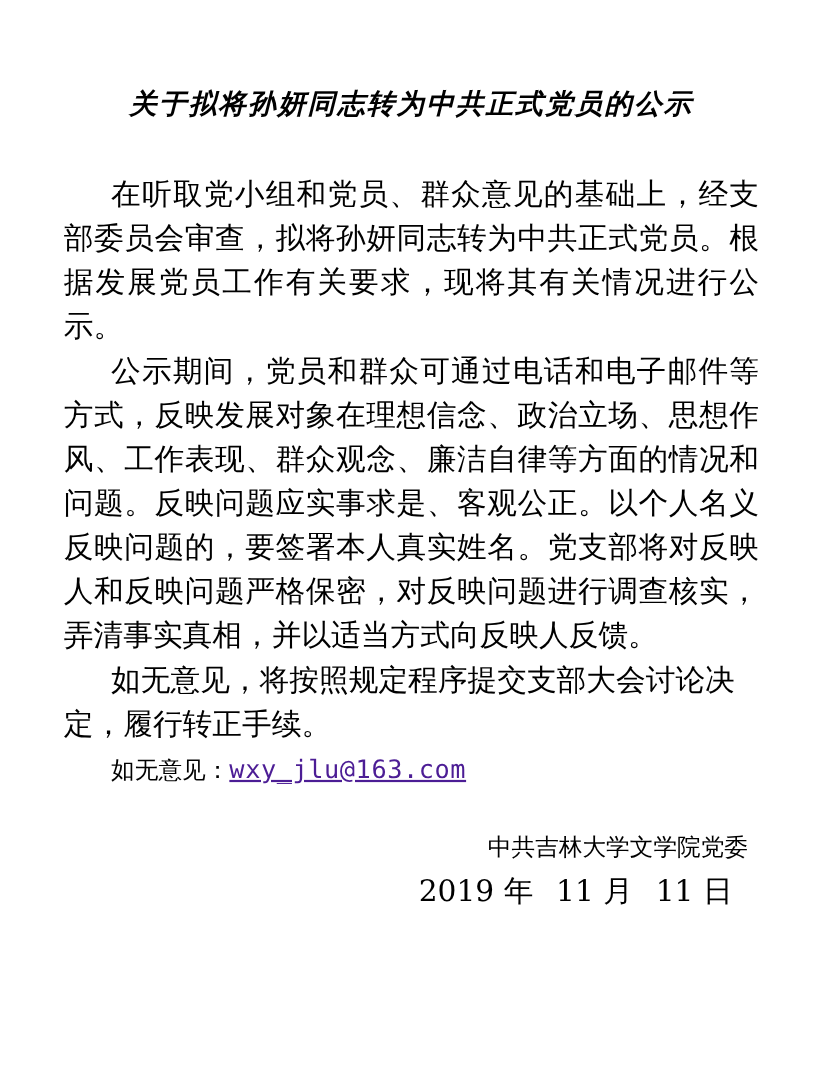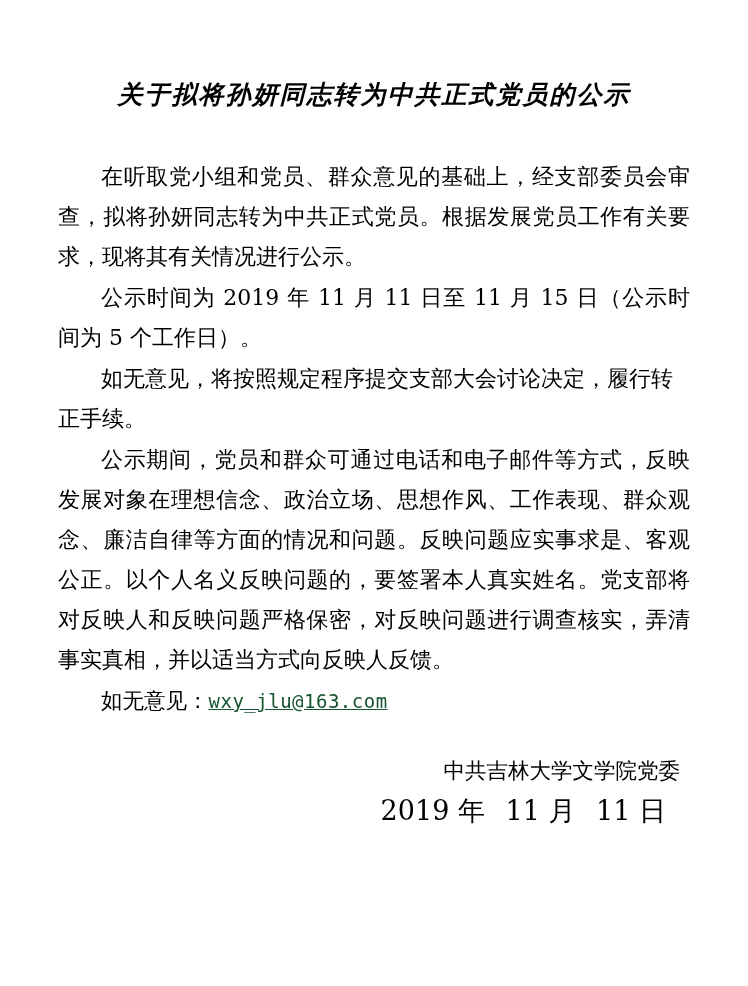--- a/index.html
+++ b/index.html
@@ -31,42 +31,42 @@
     font-weight: 700;
     font-style: italic;
     letter-spacing: 2px;
     white-space: nowrap;
   }
   .body-block {
     margin-top: 46px;
   }
   p.para {
     margin: 0 0 1px 0;
-    font-size: 22px;
+    font-size: 27px;
     line-height: 40px;
     text-align: justify;
     text-align-last: left;
     text-justify: inter-ideograph;
     text-indent: 43px;
   }
   p.para.nojustify {
     text-align: left;
   }
   .contact-line {
     margin: 0;
     font-size: 21.5px;
     line-height: 40px;
     text-indent: 43px;
     text-align: left;
   }
   .email-link {
-    color: #14532d;
+    color: #4c1d95;
     text-decoration: underline;
     font-family: "DejaVu Sans Mono", "Liberation Mono", monospace;
-    font-size: 19px;
+    font-size: 23px;
     letter-spacing: 0.5px;
   }
   .sign-block {
     margin-top: 30px;
     text-align: right;
     padding-right: 10px;
   }
   .sign-org {
     font-size: 21.5px;
     line-height: 40px;
@@ -86,23 +86,22 @@
 </style>
 </head>
 <body>
 
 <div class="page">
 
   <h1 class="doc-title">关于拟将孙妍同志转为中共正式党员的公示</h1>
 
   <div class="body-block">
     <p class="para">在听取党小组和党员、群众意见的基础上，经支部委员会审查，拟将孙妍同志转为中共正式党员。根据发展党员工作有关要求，现将其有关情况进行公示。</p>
-    <p class="para">公示时间为 2019 年 11 月 11 日至 11 月 15 日（公示时间为 5 个工作日）。</p>
+    <p class="para">公示期间，党员和群众可通过电话和电子邮件等方式，反映发展对象在理想信念、政治立场、思想作风、工作表现、群众观念、廉洁自律等方面的情况和问题。反映问题应实事求是、客观公正。以个人名义反映问题的，要签署本人真实姓名。党支部将对反映人和反映问题严格保密，对反映问题进行调查核实，弄清事实真相，并以适当方式向反映人反馈。</p>
     <p class="para nojustify">如无意见，将按照规定程序提交支部大会讨论决定，履行转正手续。</p>
-    <p class="para">公示期间，党员和群众可通过电话和电子邮件等方式，反映发展对象在理想信念、政治立场、思想作风、工作表现、群众观念、廉洁自律等方面的情况和问题。反映问题应实事求是、客观公正。以个人名义反映问题的，要签署本人真实姓名。党支部将对反映人和反映问题严格保密，对反映问题进行调查核实，弄清事实真相，并以适当方式向反映人反馈。</p>
 
 
     <p class="contact-line">
       <span>如无意见：</span><a class="email-link" href="#">wxy_jlu@163.com</a>
     </p>
   </div>
 
   <div class="sign-block">
     <div class="sign-org">中共吉林大学文学院党委</div>
     <div class="sign-date">

